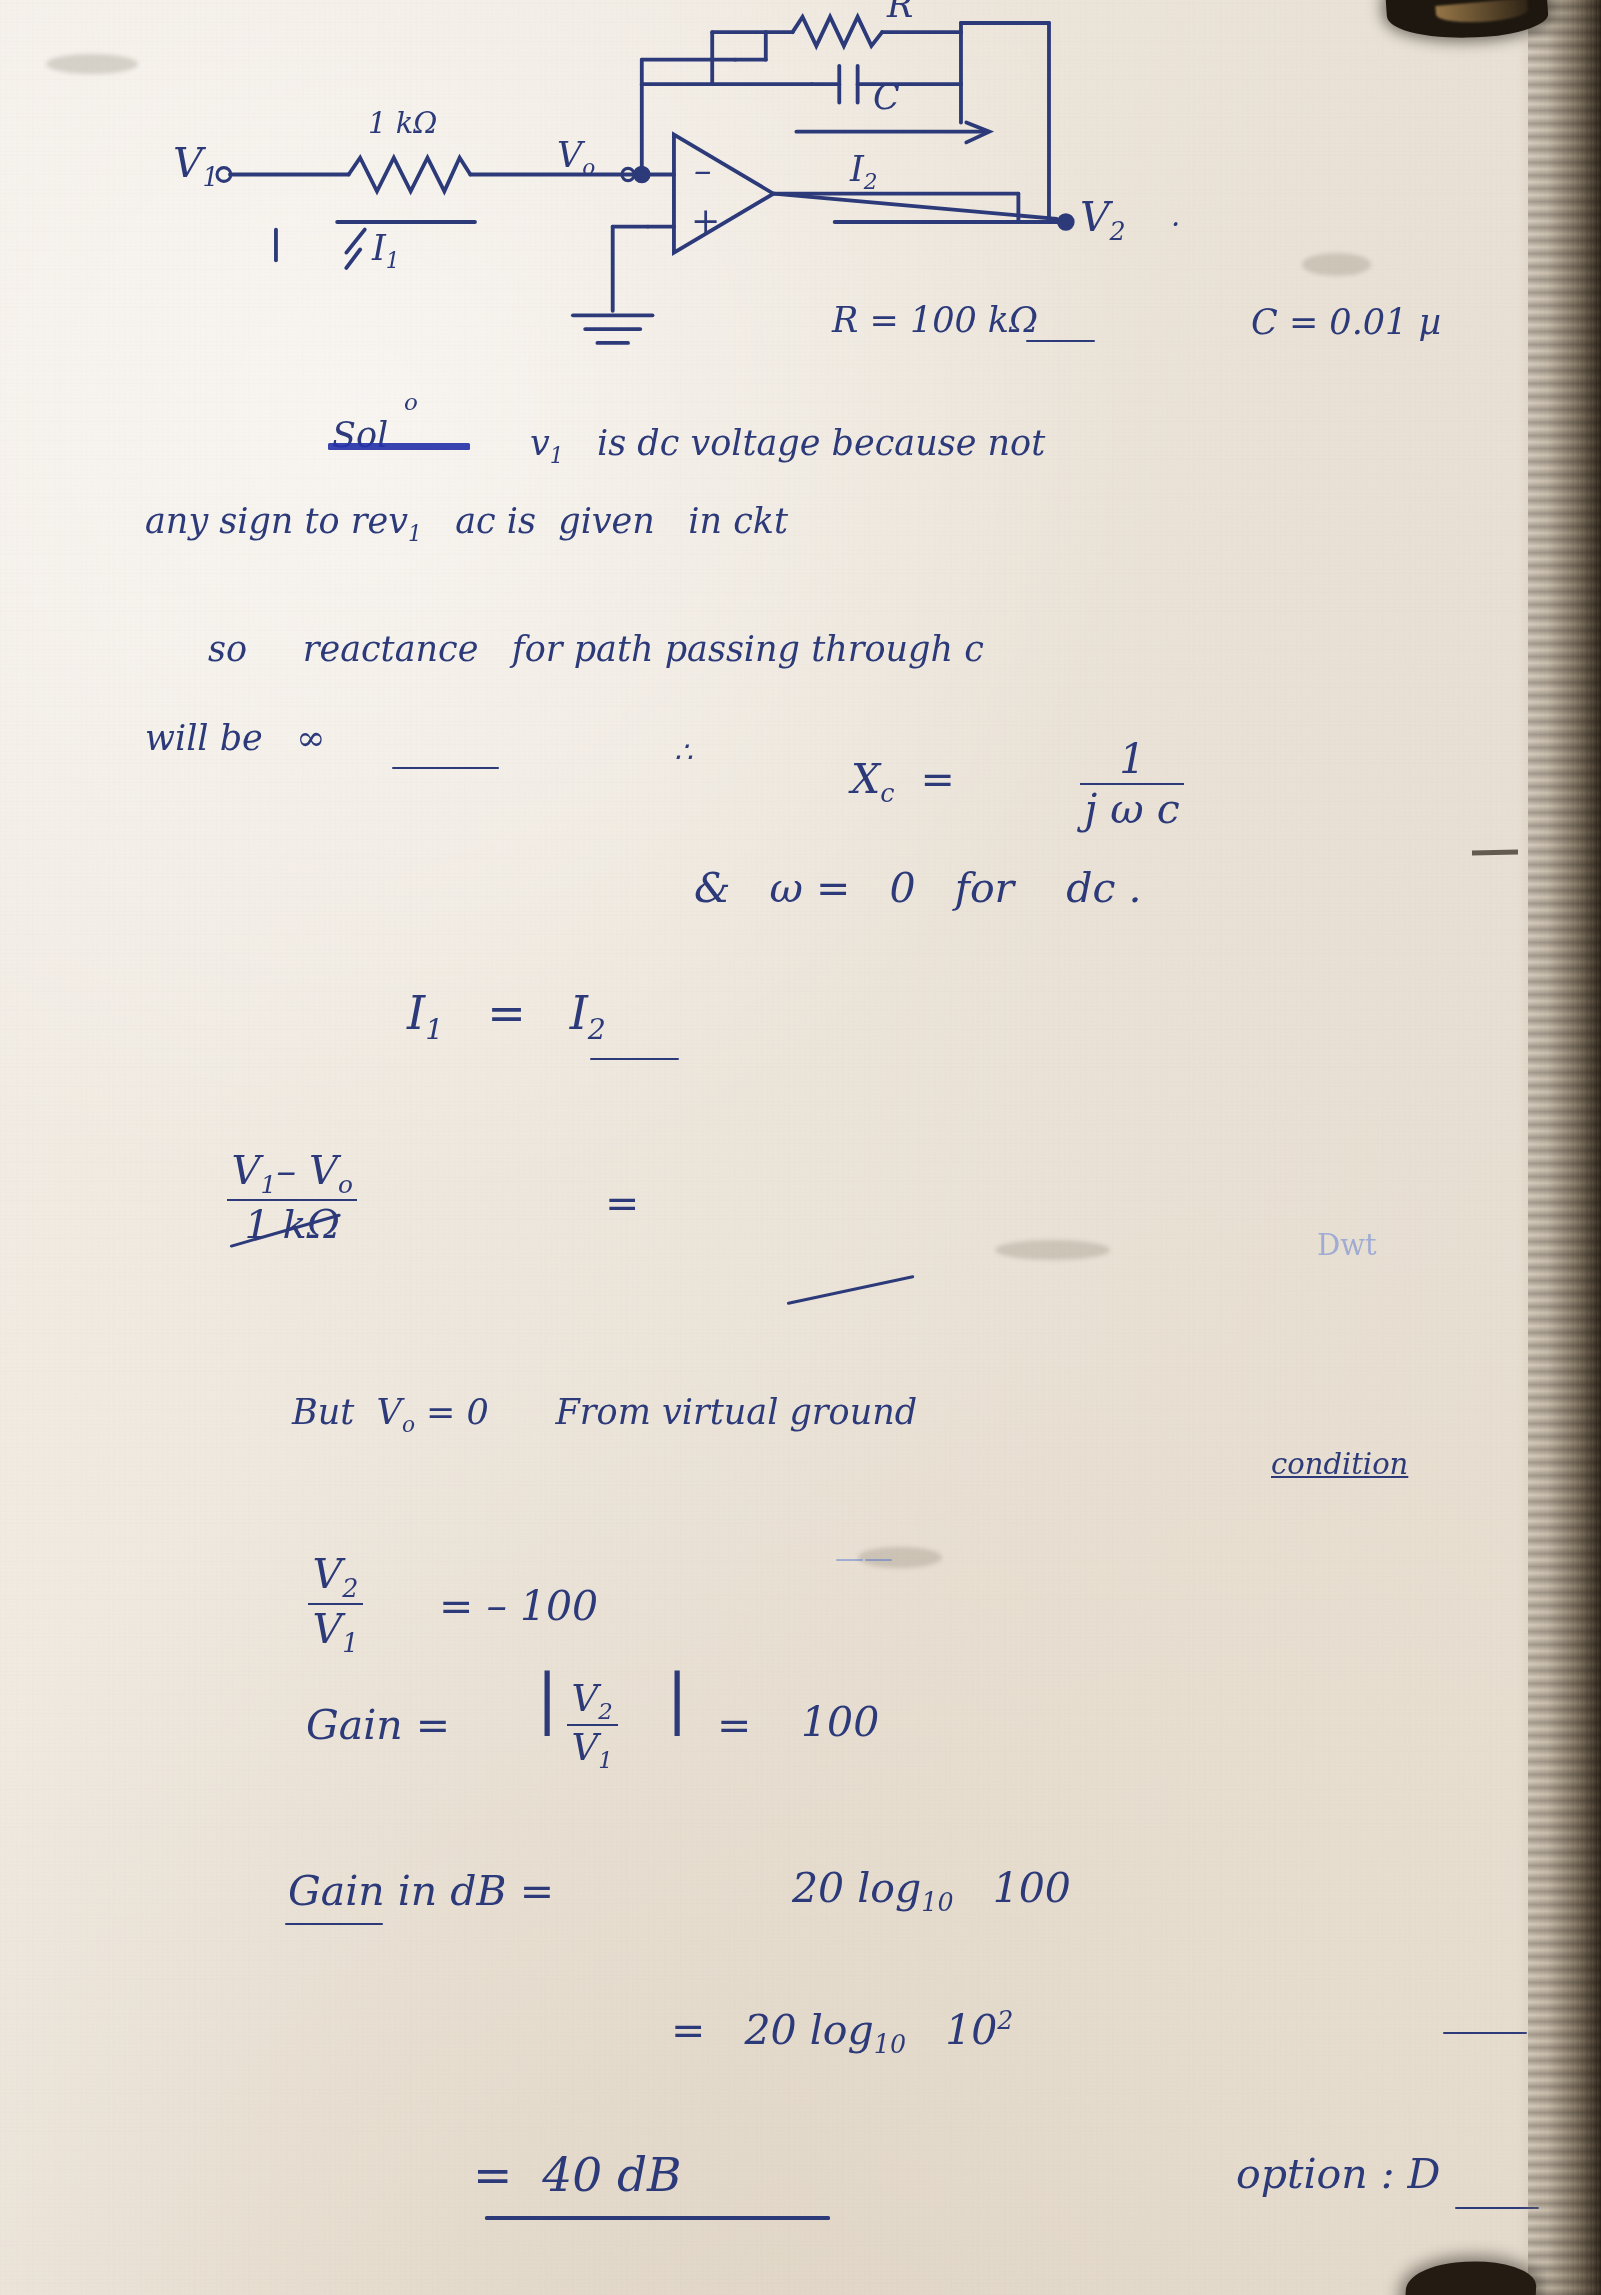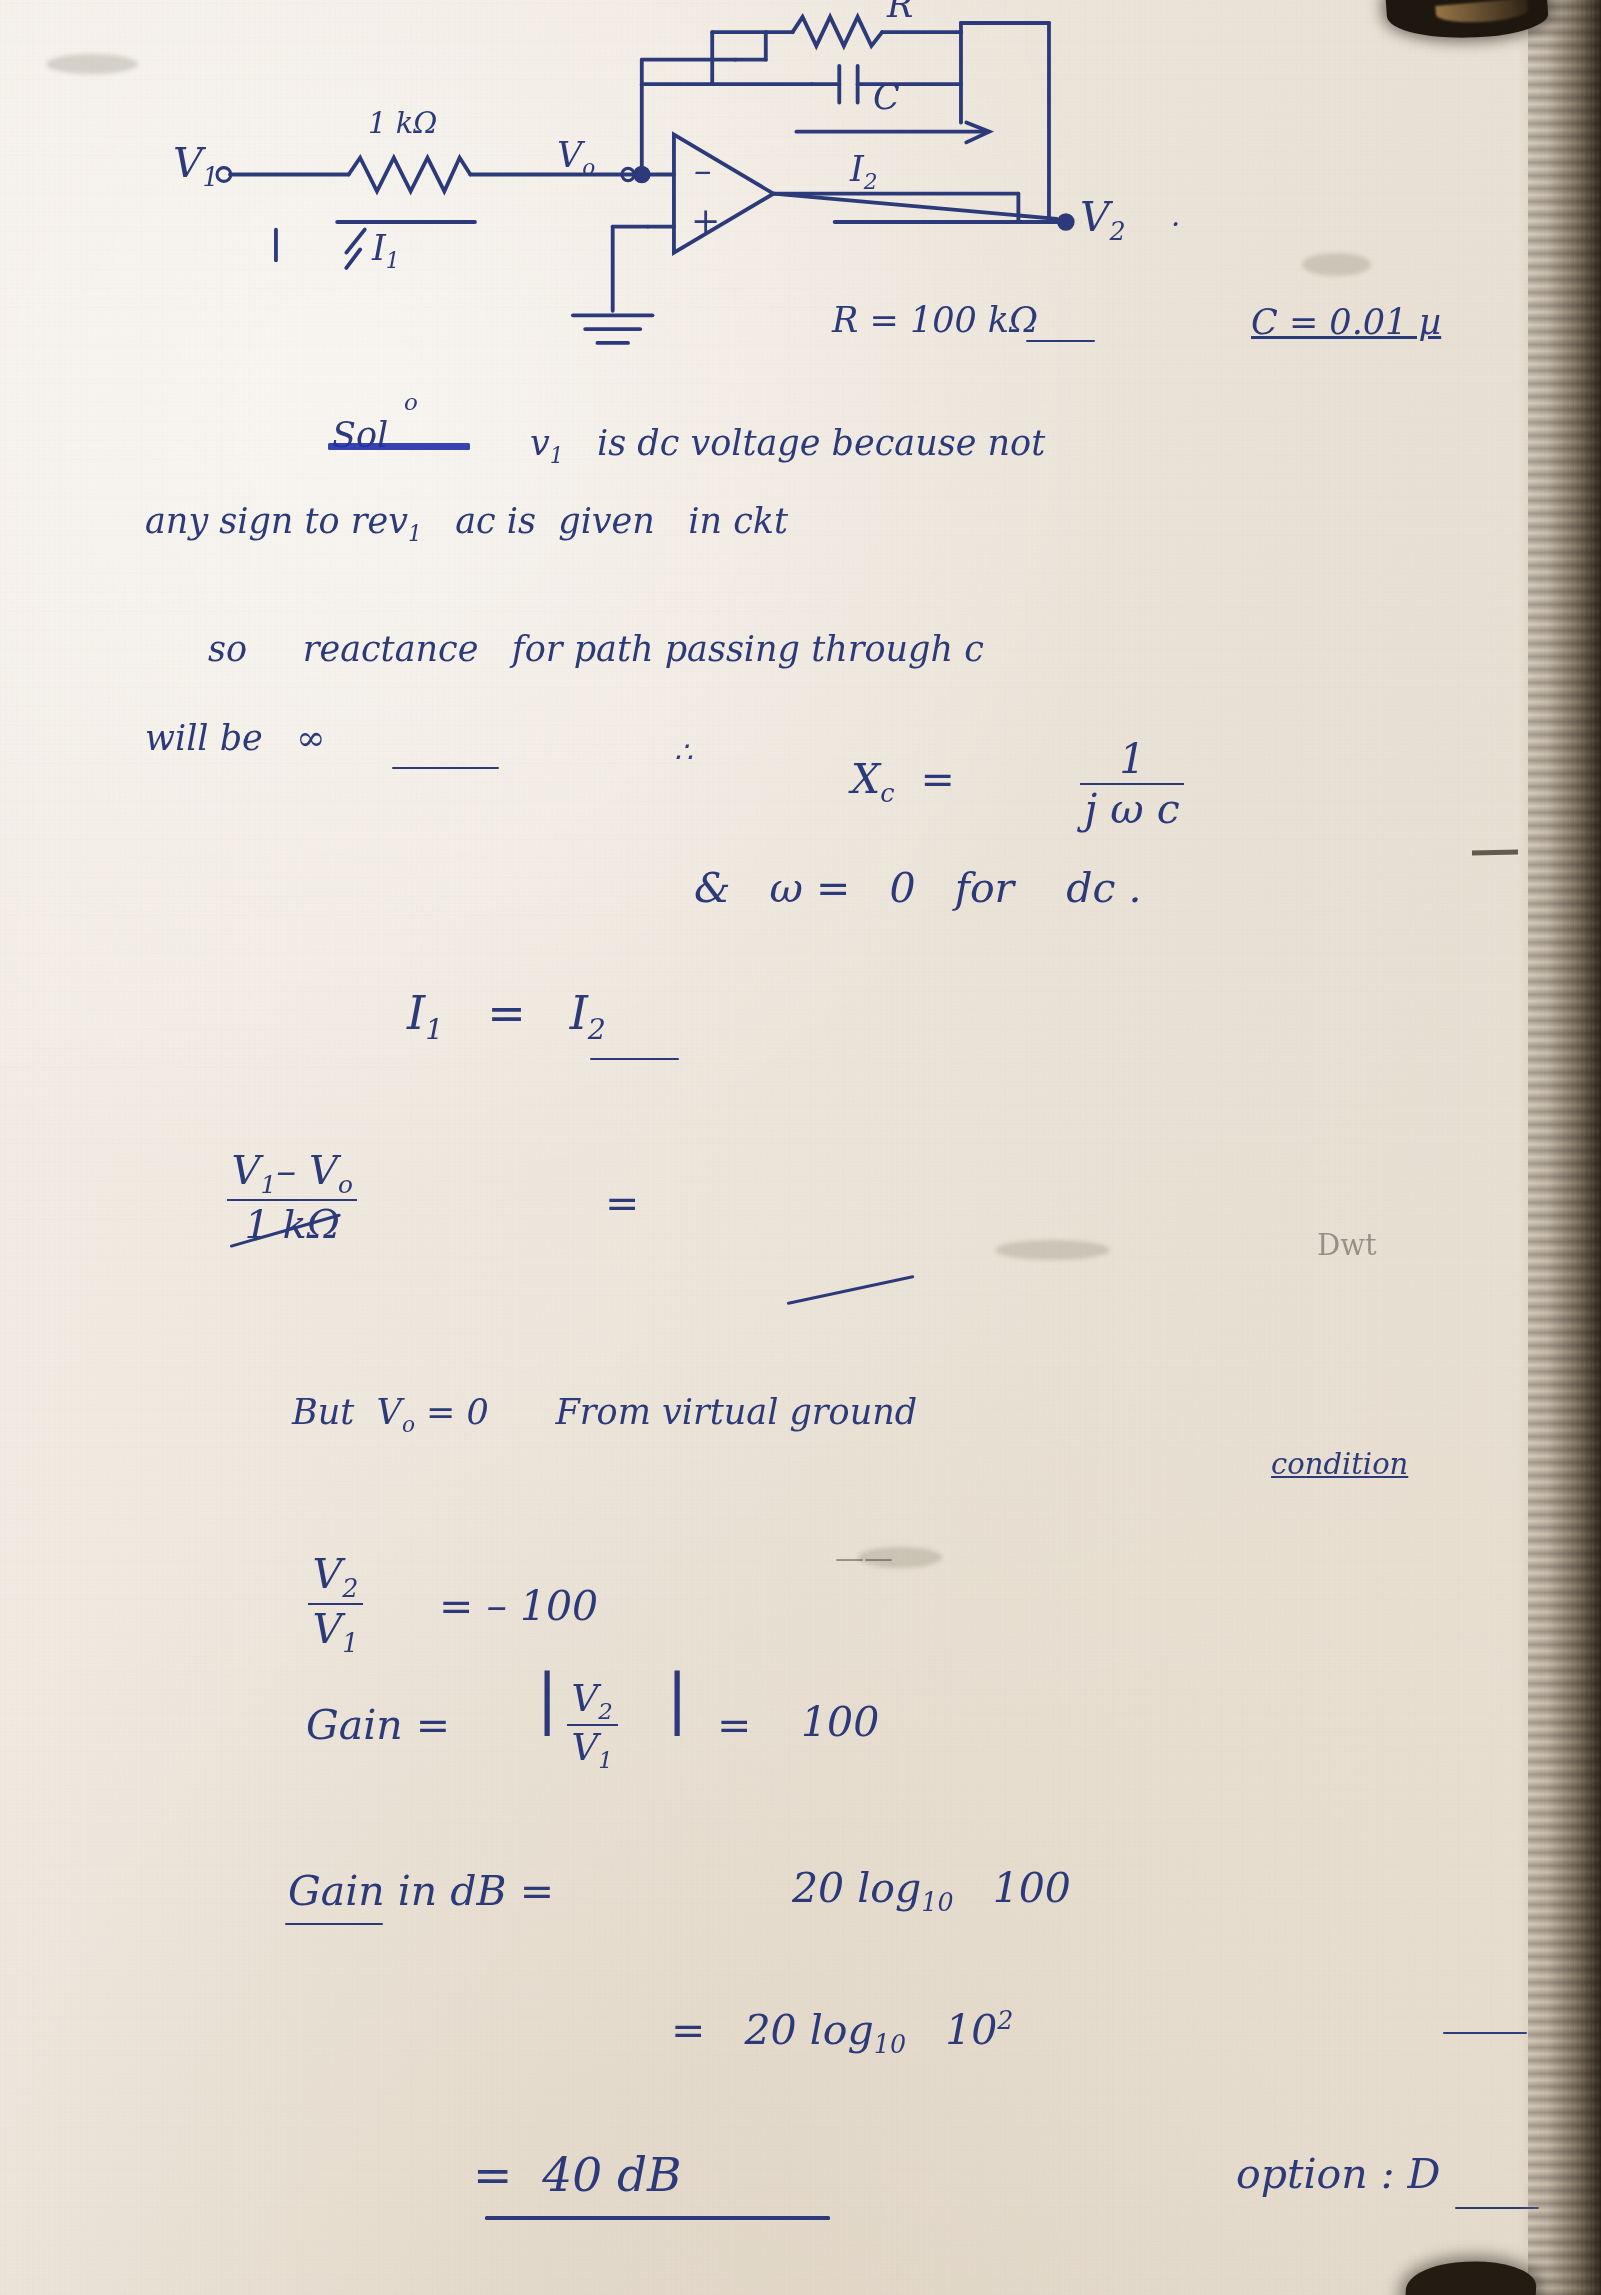--- a/index.html
+++ b/index.html
@@ -137,21 +137,21 @@
     border-radius: 1.5px;
   }
   .uline.thick { height: 3.8px; }
   .strike {
     position: absolute;
     background: #2c3a7a;
     height: 3.1px;
     transform-origin: left center;
     border-radius: 1.5px;
   }
-  .faint { opacity: 0.35; color: #000000; }
+  .faint { opacity: 0.35; color: #1d4ed8; }
 
   svg.diag { position: absolute; left: 0; top: 0; overflow: visible; }
 
   
   .smudge {
     position: absolute;
     background: rgba(120,112,96,0.25);
     border-radius: 50%;
     filter: blur(2.3px);
   }
@@ -271,21 +271,21 @@
   </div>
   <div class="uline" style="left:845px;top:193px;width:92px;"></div>
   <div class="ink hand xbig" style="left:1080px;top:193px;">
     <span>V</span><span class="sub">2</span>
   </div>
   <div class="ink hand mid" style="left:1171px;top:199px;">.</div>
 
   <div class="ink hand big" style="left:832px;top:300px;">
     <span>R = 100 kΩ</span>
   </div>
-  <div class="ink hand big" style="left:1251px;top:302px;text-decoration:underline;">
+  <div class="ink hand big" style="left:1251px;top:302px;">
     <span>C = 0.01 µ</span>
   </div>
   <div class="uline" style="left:1026px;top:340px;width:69px;"></div>
 
   <div class="ink hand big" style="left:332px;top:415px;">
     <span>Sol</span>
   </div>
   <div class="strike" style="left:328px;top:443px;width:142px;height:6.9px;background:#2330a8;opacity:0.9;"></div>
   <div class="ink hand small" style="left:404px;top:389px;">o</div>
 

